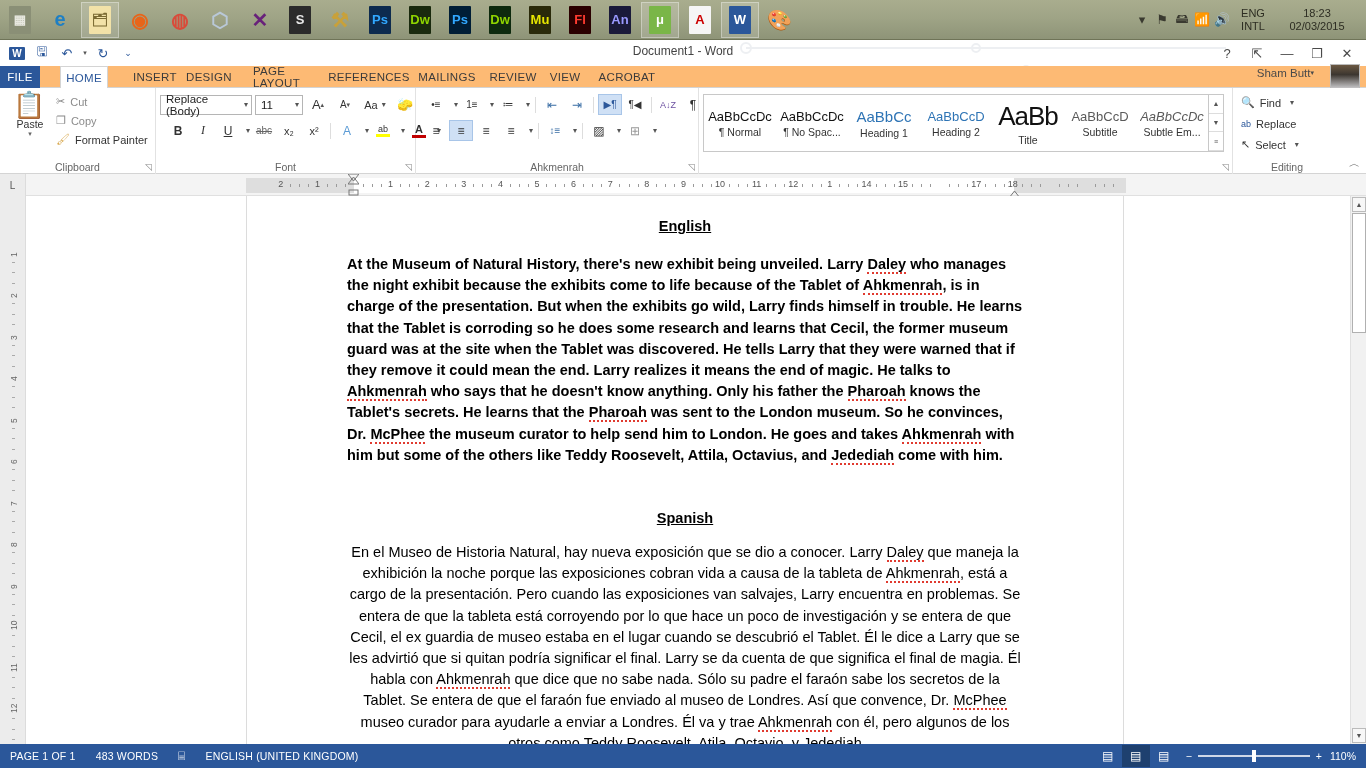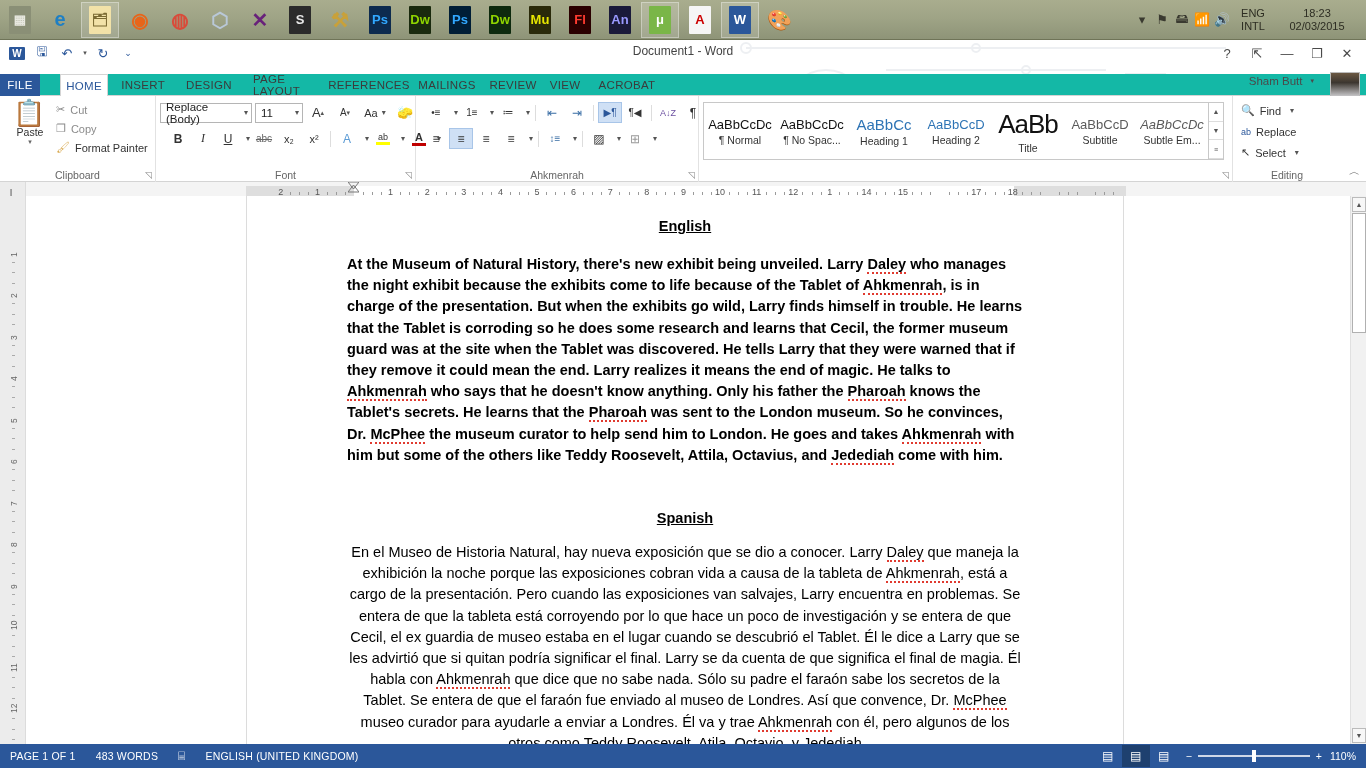--- a/index.html
+++ b/index.html
@@ -40,29 +40,29 @@
   .qat-btn{ width:22px;height:20px;display:flex;align-items:center;justify-content:center;color:#2b579a;font-size:13px;}
   #doc-title{
     position:absolute; left:0; right:0; top:4px; text-align:center;
     font-size:12px; color:#444;
   }
   #win-ctl{ position:absolute; right:4px; top:2px; display:flex; gap:0px; }
   .wbtn{ width:30px;height:22px;display:flex;align-items:center;justify-content:center;color:#4a4a4a;font-size:13px;}
   #bgart{ position:absolute; right:120px; top:0; width:520px; height:70px; overflow:hidden; pointer-events:none; opacity:.55;}
 
   
-  #tabs{ position:relative; height:22px; background:#14b8a6; border-bottom:1px solid #d4d4d4;margin-top:8px;}
+  #tabs{ position:relative; height:22px; background:#fdba74; border-bottom:1px solid #d4d4d4;}
   .tab{
     position:absolute; top:0; height:22px; padding:0 11px;
     font-size:11.5px; letter-spacing:.3px; color:#3b3b3b;
     display:flex; align-items:center; text-transform:uppercase;
   }
   .tab.file{ background:#2b579a; color:#fff; font-weight:normal;}
   .tab.active{ background:#fff; color:#2b579a; border-left:1px solid #d4d4d4; border-right:1px solid #d4d4d4; border-top:1px solid #d4d4d4; height:23px;}
-  #account{ position:absolute; right:52px; top:1px; font-size:11.5px; color:#4a4a4a; display:flex; align-items:center; gap:8px;}
+  #account{ position:absolute; right:52px; top:1px; font-size:11.5px; color:#4a4a4a; display:flex; align-items:center; gap:0;}
   #avatar{ position:absolute; right:6px; top:-2px; width:30px;height:26px;
     background:linear-gradient(180deg,#6b5842 0%,#3c3630 40%,#cfcfd2 100%); border:1px solid #bbb;}
 
   
   #ribbon{ position:relative; height:86px; background:#fff; border-bottom:1px solid #d4d4d4;}
   .grp{ position:absolute; top:0; height:86px; border-right:1px solid #e2e2e2;}
   .grp-label{ position:absolute; bottom:1px; width:100%; text-align:center; font-size:10.5px; color:#666;}
   .dlg{ position:absolute; bottom:2px; right:3px; font-size:9px; color:#888;}
   .mini{ font-size:11px; color:#8b8b8b; display:flex; align-items:center; gap:5px;}
   .mini b{font-weight:normal}
@@ -245,21 +245,21 @@
   </div>
 
   <div id="tabs">
     <div id="tabs-host">
         <div class="tab file" style="left: 0px; width: 40px; justify-content: center;">
           <span>FILE</span>
         </div>
         <div class="tab active" style="left: 60px; width: 48px; justify-content: center;">
           <span>HOME</span>
         </div>
-        <div class="tab" style="left: 122px; width: 54px; justify-content: flex-end;">
+        <div class="tab" style="left: 122px; width: 54px; justify-content: flex-start;">
           <span>INSERT</span>
         </div>
         <div class="tab" style="left: 180px; width: 58px; justify-content: center;">
           <span>DESIGN</span>
         </div>
         <div class="tab" style="left: 242px; width: 84px; justify-content: center;">
           <span>PAGE LAYOUT</span>
         </div>
         <div class="tab" style="left: 330px; width: 78px; justify-content: center;">
           <span>REFERENCES</span>

